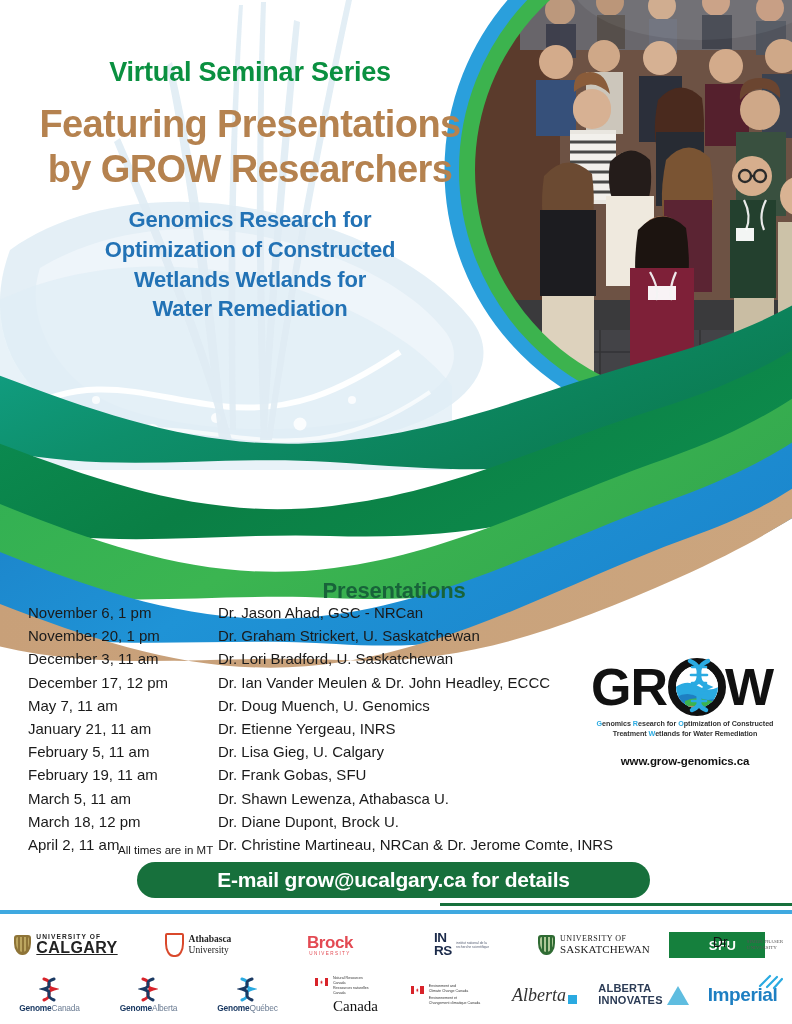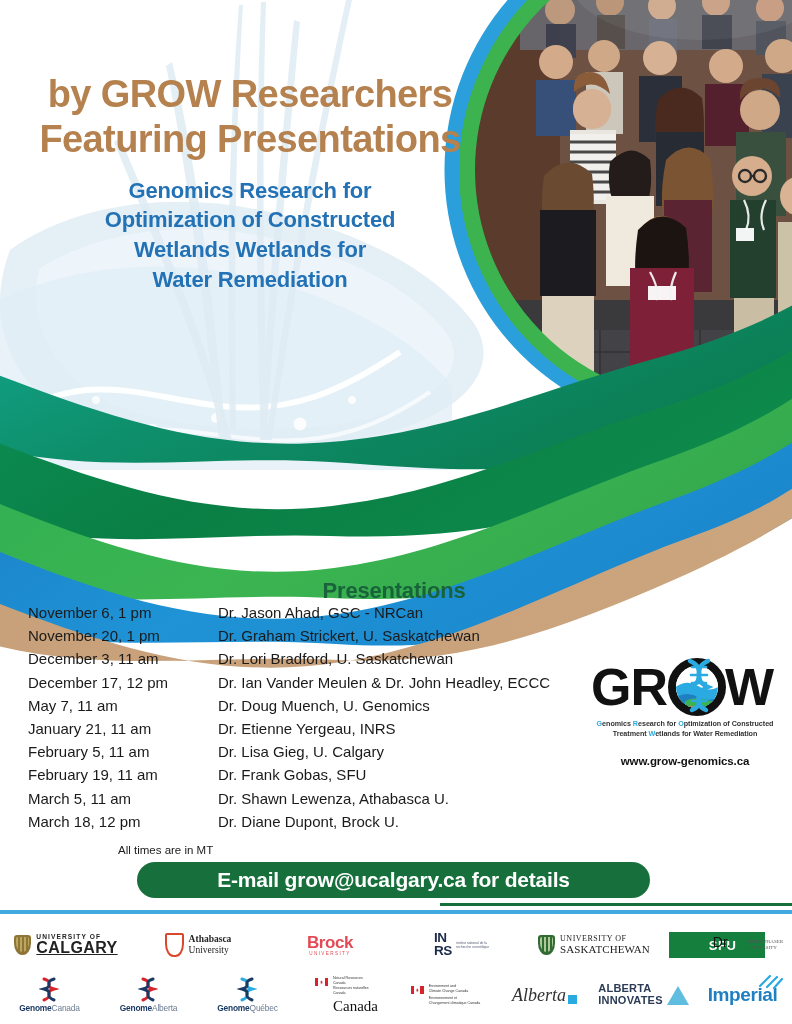--- a/index.html
+++ b/index.html
@@ -367,23 +367,24 @@
 
     <path d="M-10,600 C108,646 216,682 342,662 C468,642 572,580 688,538
              C744,518 776,500 802,482 L802,512 C774,530 736,552 678,578
              C560,630 462,666 340,660 C214,654 104,674 -10,644 Z" fill="url(#gTan)"></path>
 
     <path d="M640,0 C690,40 730,120 740,210 C748,290 724,360 676,418
              L710,444 C768,376 796,292 788,200 C780,100 730,26 672,-16 Z" fill="#3cb34e" opacity="0"></path>
   </svg>
 
   <div class="header-block">
+    <div class="kicker">Virtual Seminar Series</div>
     <div class="maintitle">
+      <div>Featuring Presentations</div>
       <div>by GROW Researchers</div>
-      <div>Featuring Presentations</div>
     </div>
     <div class="subtitle">
       <div>Genomics Research for</div>
       <div>Optimization of Constructed</div>
       <div>Wetlands Wetlands for</div>
       <div>Water Remediation</div>
     </div>
   </div>
 
   <div class="pres-heading">
@@ -423,20 +424,24 @@
         <div class="pres-date">February 19, 11 am</div>
         <div class="pres-who">Dr. Frank Gobas, SFU</div>
       </div>
       <div class="pres-row">
         <div class="pres-date">March 5, 11 am</div>
         <div class="pres-who">Dr. Shawn Lewenza, Athabasca U.</div>
       </div>
       <div class="pres-row">
         <div class="pres-date">March 18, 12 pm</div>
         <div class="pres-who">Dr. Diane Dupont, Brock U.</div>
+      </div>
+      <div class="pres-row">
+        <div class="pres-date">April 2, 11 am</div>
+        <div class="pres-who">Dr. Christine Martineau, NRCan &amp; Dr. Jerome Comte, INRS</div>
       </div>
     </div>
 
   <div class="allhours">All times are in MT</div>
 
   <div class="grow-logo">
     <div class="grow-word">
       <svg width="200" height="62" viewBox="0 0 200 62">
         <text x="6" y="50" font-family="Liberation Sans, sans-serif" font-size="52" font-weight="bold" fill="#111" letter-spacing="-1">GR</text>
 

